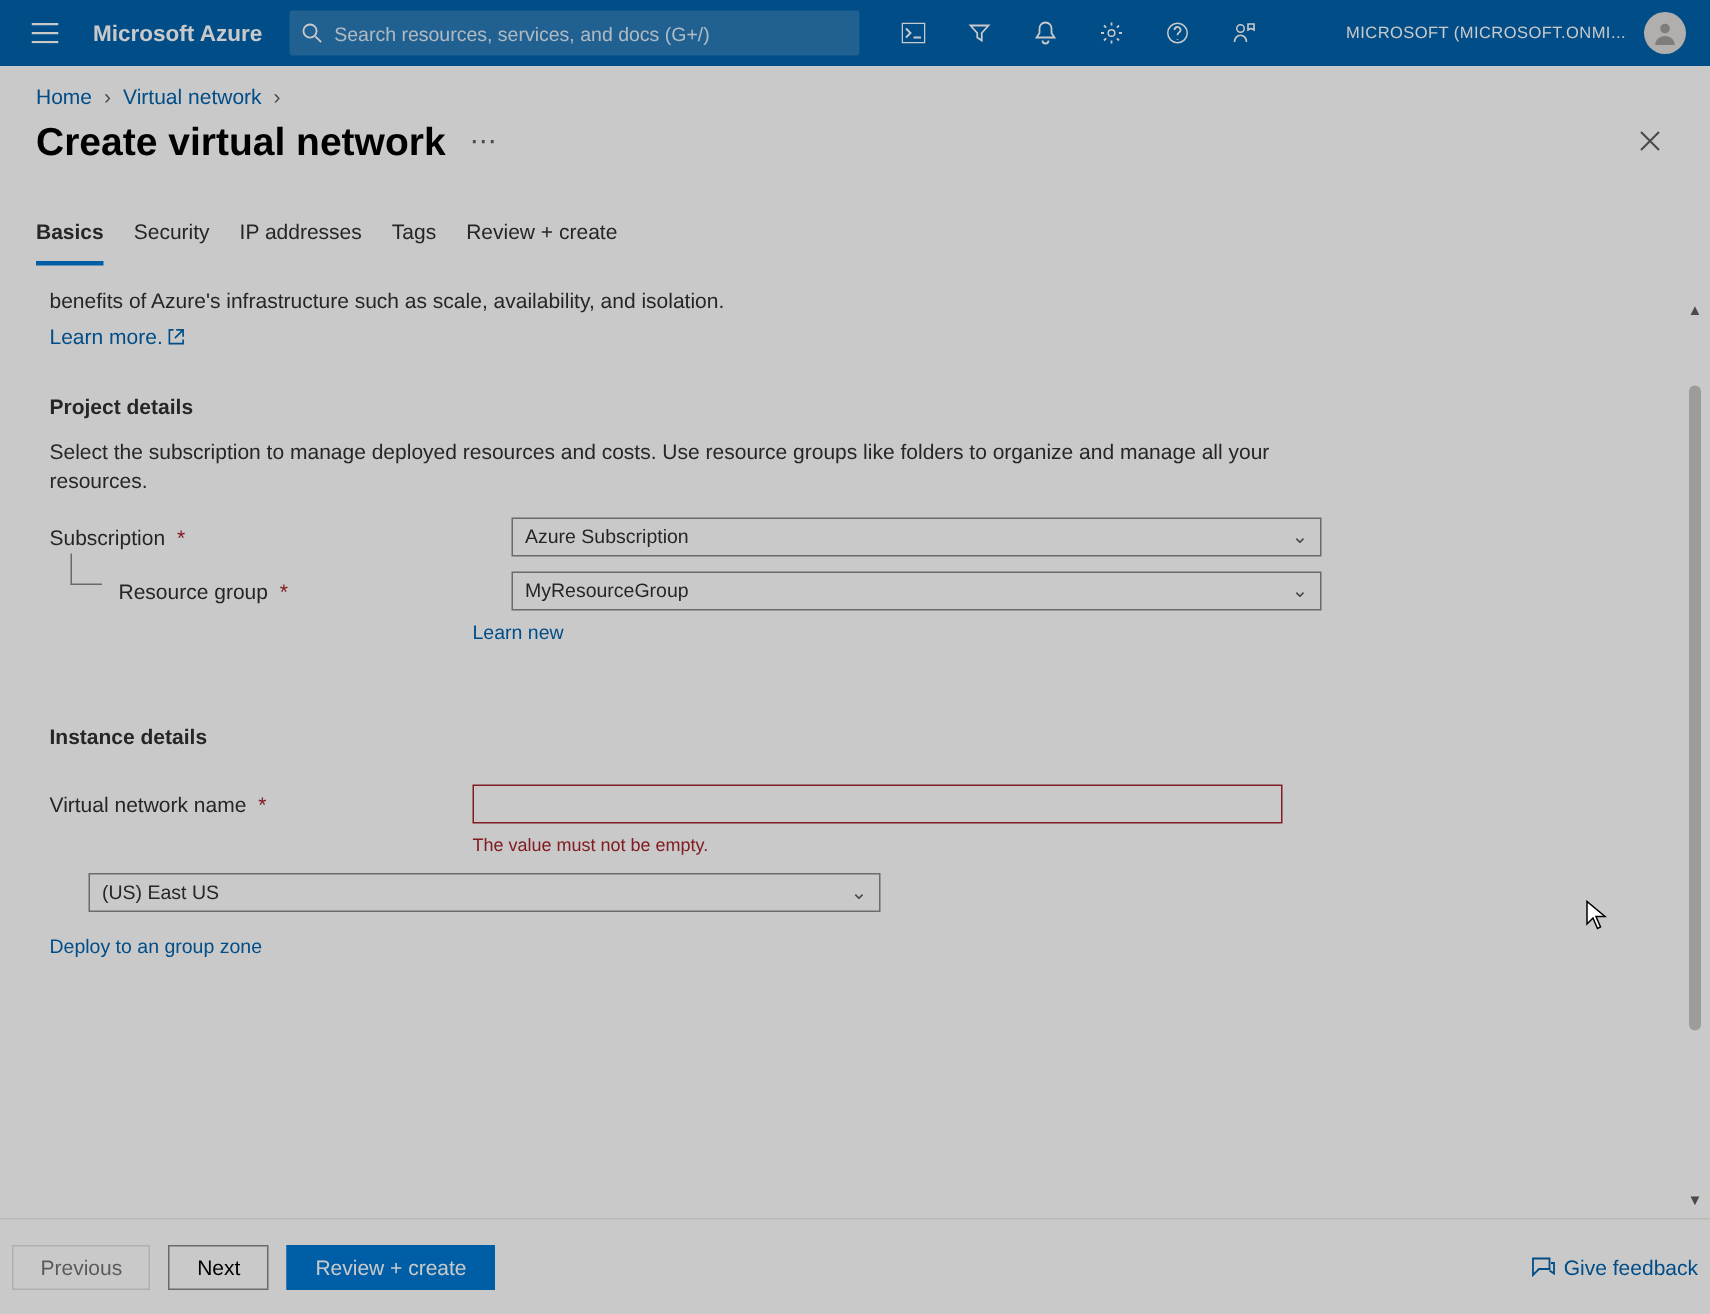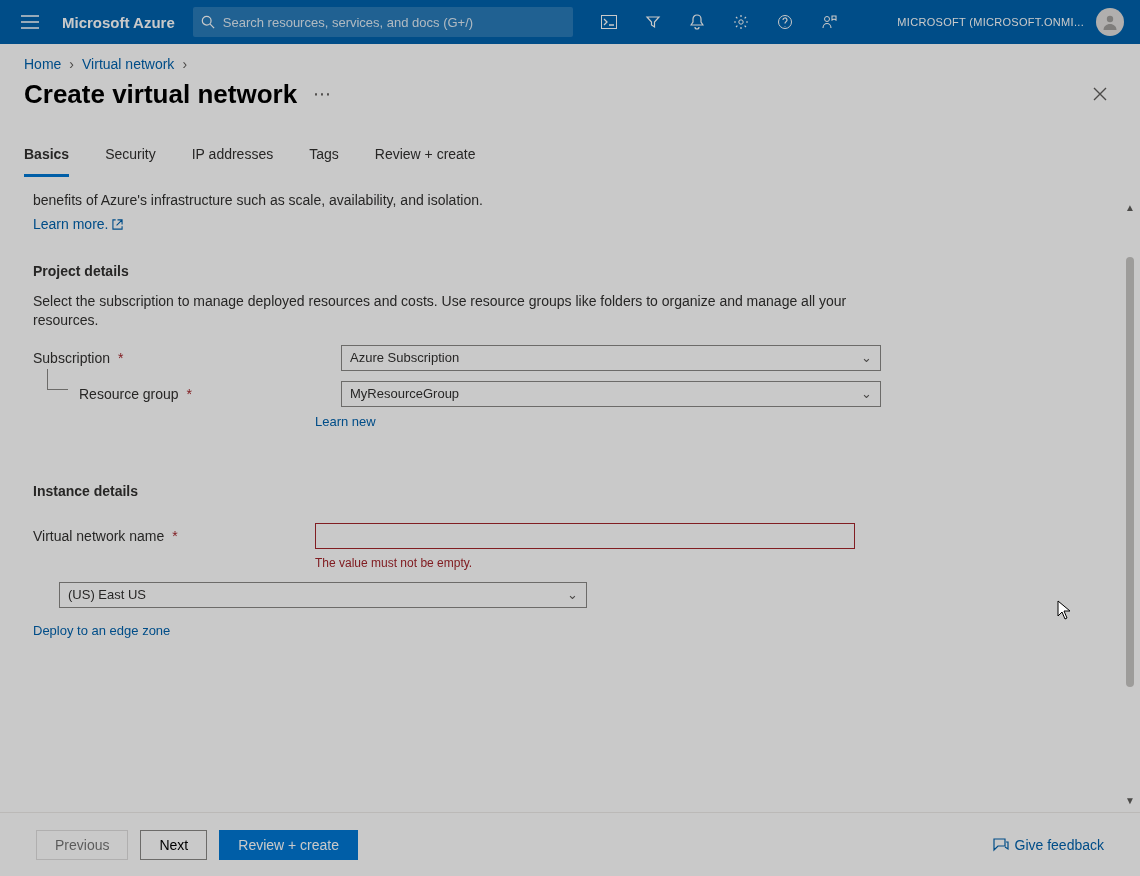--- a/index.html
+++ b/index.html
@@ -31,21 +31,21 @@
   
   .page { height: calc(100% - 44px); display:flex; flex-direction:column; }
   .crumbs { padding: 12px 24px 2px; font-size:14px; display:flex; align-items:center; gap:8px; color: var(--text);}
   .crumbs a { color: var(--link); text-decoration:none; }
   .crumbs .chev { color:#605e5c; }
   .titlebar { padding: 4px 24px 10px; display:flex; align-items:center; }
   .titlebar h1 { font-size:26px; font-weight:600; }
   .titlebar .more { margin-left:16px; color:#605e5c; font-size:18px; cursor:pointer;}
   .titlebar .close { margin-left:auto; width:32px;height:32px;display:flex;align-items:center;justify-content:center;cursor:pointer; color:#605e5c;}
   
-  .tabs { padding: 18px 24px 0; display:flex; gap:36px; border-bottom:none; font-size:14px;}
+  .tabs { padding: 18px 24px 0; display:flex; gap:20px; border-bottom:none; font-size:14px;}
   .tab { padding: 8px 0 12px; cursor:pointer; color:#323130; border-bottom:3px solid transparent; }
   .tab.active { border-bottom-color: var(--azure-blue); font-weight:600; }
   
   .body { flex:1; overflow:hidden; position:relative; padding: 14px 44px 0 33px; color:#323130; font-size:14px; line-height:1.4;}
   .body .desc-trail { margin-bottom:4px;}
   .body a.learn { color: var(--link); text-decoration:none;text-align:right; }
   .section-h { font-weight:600; margin-top:28px; margin-bottom:10px; font-size:14px;}
   .section-p { max-width: 820px; margin-bottom:14px; }
   .field-row { display:flex; align-items:flex-start; margin-top:10px;}
   .field-label { width: 282px; padding-top:4px; }
@@ -60,21 +60,21 @@
   .err-msg { color: var(--error); font-size:12px; margin-top:6px; }
   .linksmall { color: var(--link); font-size:13px; text-decoration:none; display:inline-block; margin-top:6px; cursor:pointer;}
   .info-icon { display:inline-flex; width:14px;height:14px; border:1px solid #605e5c; border-radius:50%; align-items:center;justify-content:center; font-size:10px; color:#605e5c; margin:0 2px 0 6px; vertical-align:middle;}
   
   .scroll-track { position:absolute; right:4px; top:80px; width:12px; bottom:20px; }
   .scroll-thumb { position:absolute; left:2px; right:2px; top:0; height:430px; background:#c8c6c4; border-radius:4px; }
   .scroll-up, .scroll-down { position:absolute; right:4px; width:12px; height:12px; color:#605e5c; font-size:10px; text-align:center;}
   .scroll-up { top:24px;}
   .scroll-down { bottom:6px;}
   
-  .footer { height:64px; border-top:1px solid #edebe9; display:flex; align-items:center; padding:0 36px; gap:12px;}
+  .footer { height:64px; border-top:1px solid #edebe9; display:flex; align-items:center; padding:0 8px; gap:12px;}
   .btn { height:30px; padding:0 18px; font-size:14px; border:1px solid var(--border); background:#fff; cursor:pointer; }
   .btn.disabled { opacity:.55; cursor:default; border-color:#c8c6c4;}
   .btn.primary { background:#0078d4; color:#fff; border-color:#0078d4; }
   .footer .feedback { margin-left:auto; color: var(--link); font-size:14px; text-decoration:none; display:flex; align-items:center; gap:6px; cursor:pointer;}
   
   .dim { position:absolute; inset:0; background:var(--dim); pointer-events:none; }
   
   .cursor { position:absolute; left:1057px; top:600px; pointer-events:none; }
   svg { display:block; }
   .region-sel { width: 528px; }
@@ -205,21 +205,21 @@
         <div class="err-msg">The value must not be empty.</div>
       </div>
     </div>
 
     <div class="field-row" style="margin-top:10px">
       <div class="field-control">
         <div class="sel region-sel">
           <span>(US) East US</span>
           <span class="chev">⌄</span>
         </div>
-        <a class="linksmall" style="margin-top:14px">Deploy to an edge zone</a>
+        <a class="linksmall" style="margin-top:14px">Deploy to an group zone</a>
       </div>
     </div>
 
     <div class="scroll-up">▲</div>
     <div class="scroll-track">
       <div class="scroll-thumb"></div>
     </div>
     <div class="scroll-down">▼</div>
   </div>
 

